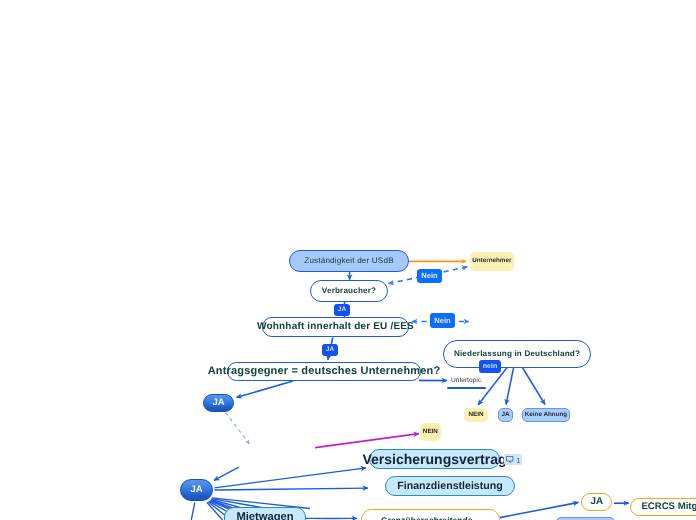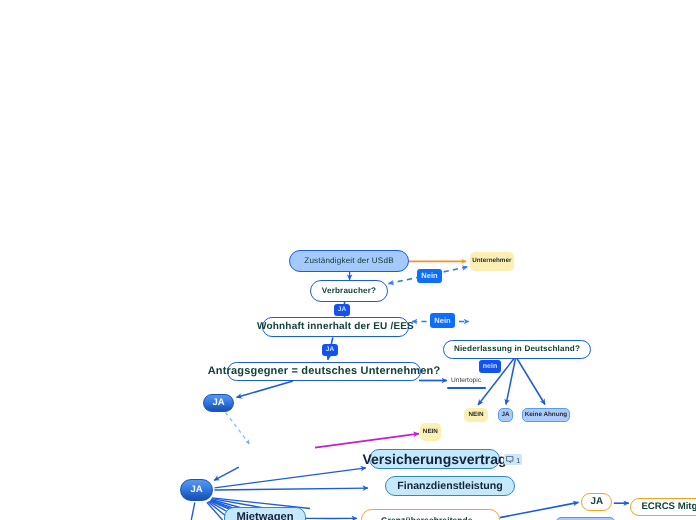--- a/index.html
+++ b/index.html
@@ -120,21 +120,21 @@
 
   <div class="node n-white" style="left:262px;top:316.5px;width:147px;height:20.5px;font-size:10px;letter-spacing:0.18px;">
     <span>Wohnhaft innerhalt der EU /EES</span>
   </div>
 
 
   <div class="node n-white" style="left:227px;top:362px;width:194px;height:19px;font-size:11px;letter-spacing:0.18px;">
     <span>Antragsgegner = deutsches Unternehmen?</span>
   </div>
 
-  <div class="node n-white" style="left:443px;top:340px;width:148px;height:19px;font-size:8.1px;letter-spacing:0.18px;">
+  <div class="node n-white" style="left:443px;top:340px;width:148px;height:28px;font-size:8.1px;letter-spacing:0.18px;">
     <span>Niederlassung in Deutschland?</span>
   </div>
 
   <div class="node n-plain" style="left:451px;top:375.5px;height:11px;font-size:6.6px;justify-content:flex-start;">
     <span>Untertopic</span>
   </div>
   <div class="underline" style="left:447px;top:387.2px;width:38.5px;height:2.2px;border-radius:1px;"></div>
 
   <div class="node n-yellow-plain" style="left:464px;top:408px;width:24px;height:14px;font-size:6.3px;">
     <span>NEIN</span>

